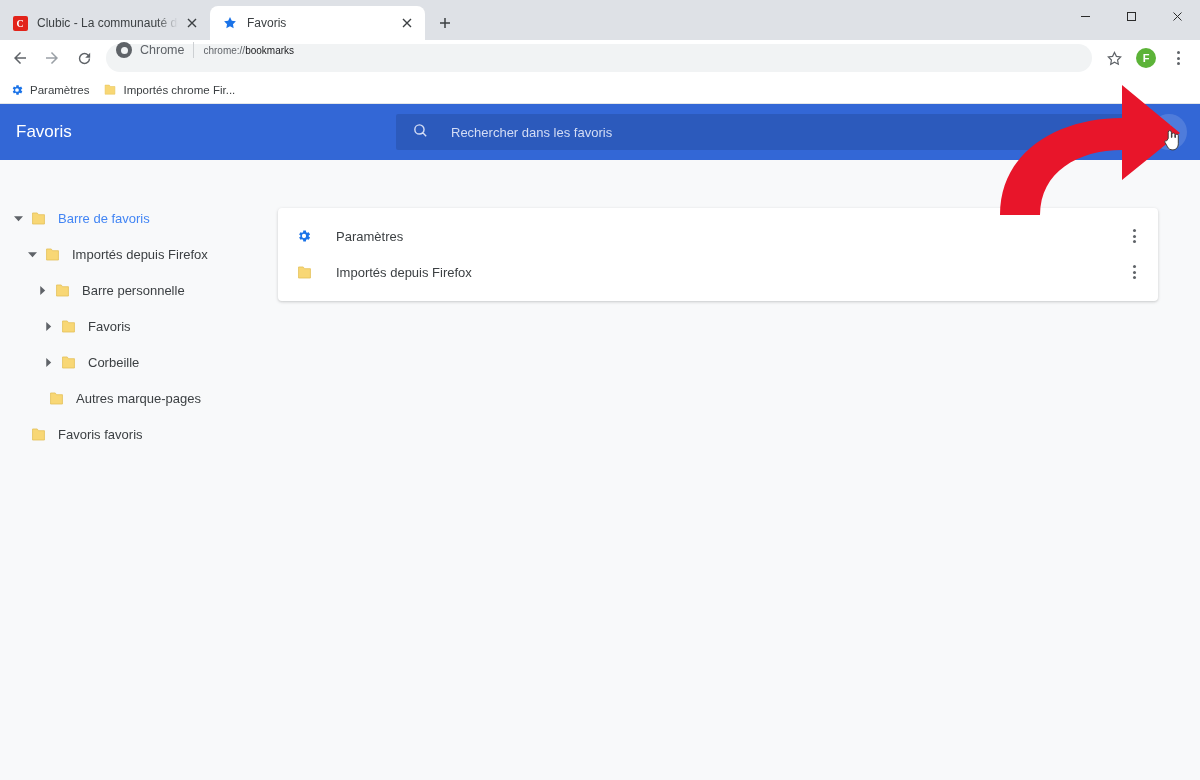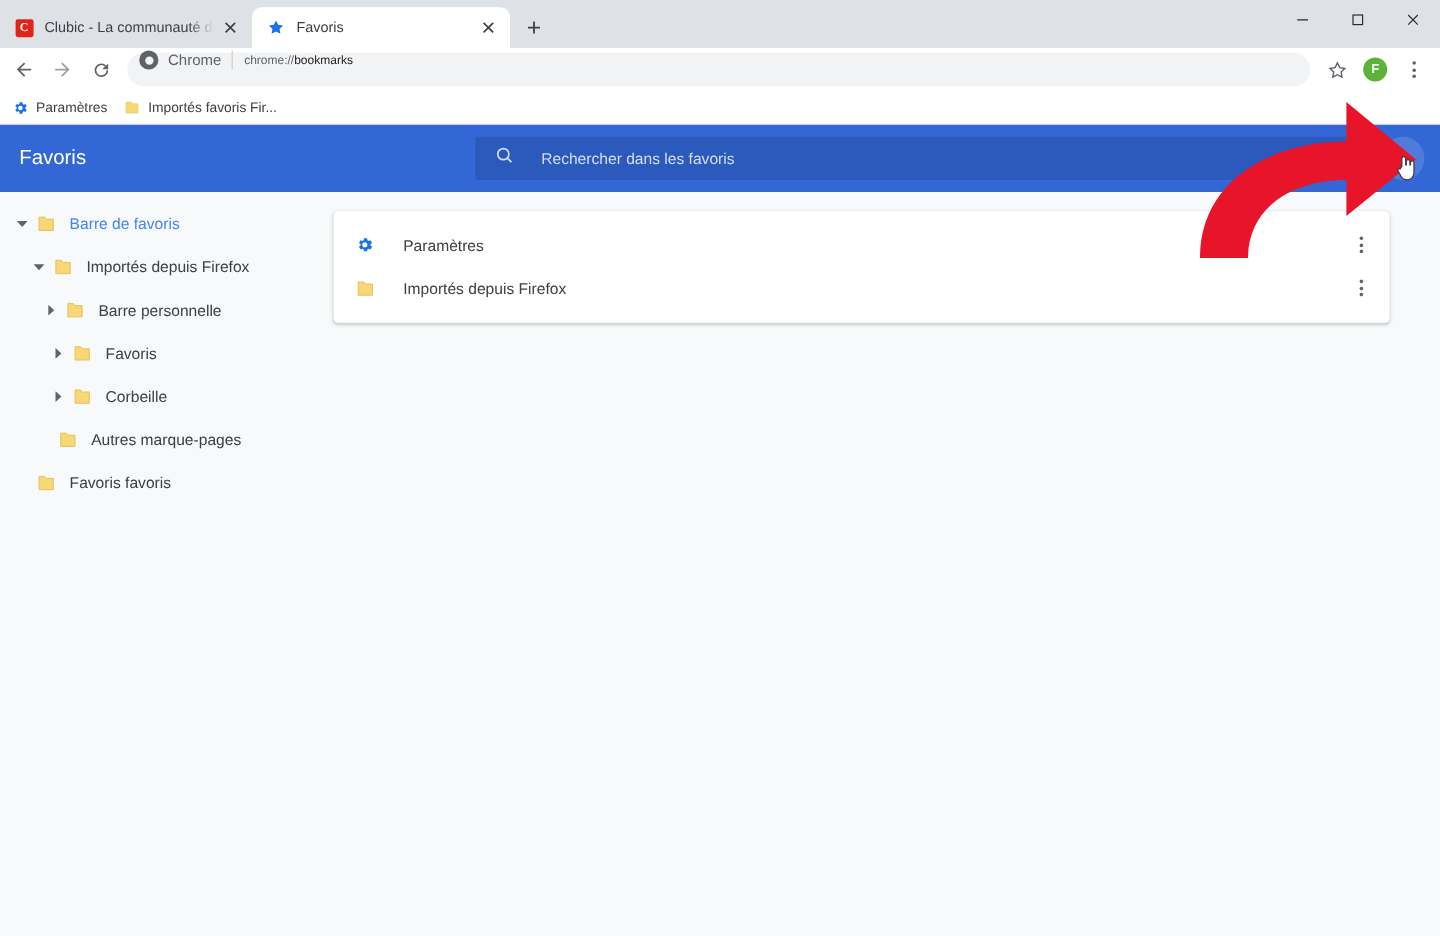--- a/index.html
+++ b/index.html
@@ -225,21 +225,21 @@
     background: rgba(255,255,255,0.14);
     display: flex; align-items: center; justify-content: center;
     flex: 0 0 auto;
     position: relative;
   }
   .dots-v { display: flex; flex-direction: column; gap: 2.5px; align-items: center; }
   .dots-v i { width: 3px; height: 3px; border-radius: 50%; display: block; }
   .dots-v.white i { background: #ffffff; }
   .dots-v.gray i { background: #5f6368; }
 
-  .app-body { flex: 1 1 auto; display: flex; min-height: 0; position: relative; }
+  .app-body { flex: 1 1 auto; display: flex; min-height: 0; position: relative; margin-top: 32px; }
 
   
   .sidebar {
     width: 278px;
     flex: 0 0 278px;
     padding-top: 8px;
     background: #f8f9fa;
   }
   .tree-row {
     height: 36px;
@@ -417,21 +417,21 @@
           </svg>
       </span>
       <span>Paramètres</span>
     </div>
     <div class="bkitem">
       <span class="ic">
         <svg width="14" height="14" viewBox="0 0 20 20">
             <path fill="#f8d775" stroke="#e8c65a" stroke-width="0.8" d="M3 3h6l1.5 2H17v11H3z"></path>
           </svg>
       </span>
-      <span>Importés favoris Fir...</span>
+      <span>Importés chrome Fir...</span>
     </div>
   </div>
 
   <div class="app">
 
     <div class="app-header">
       <div class="app-title">Favoris</div>
 
       <div class="searchbox">
         <span>

